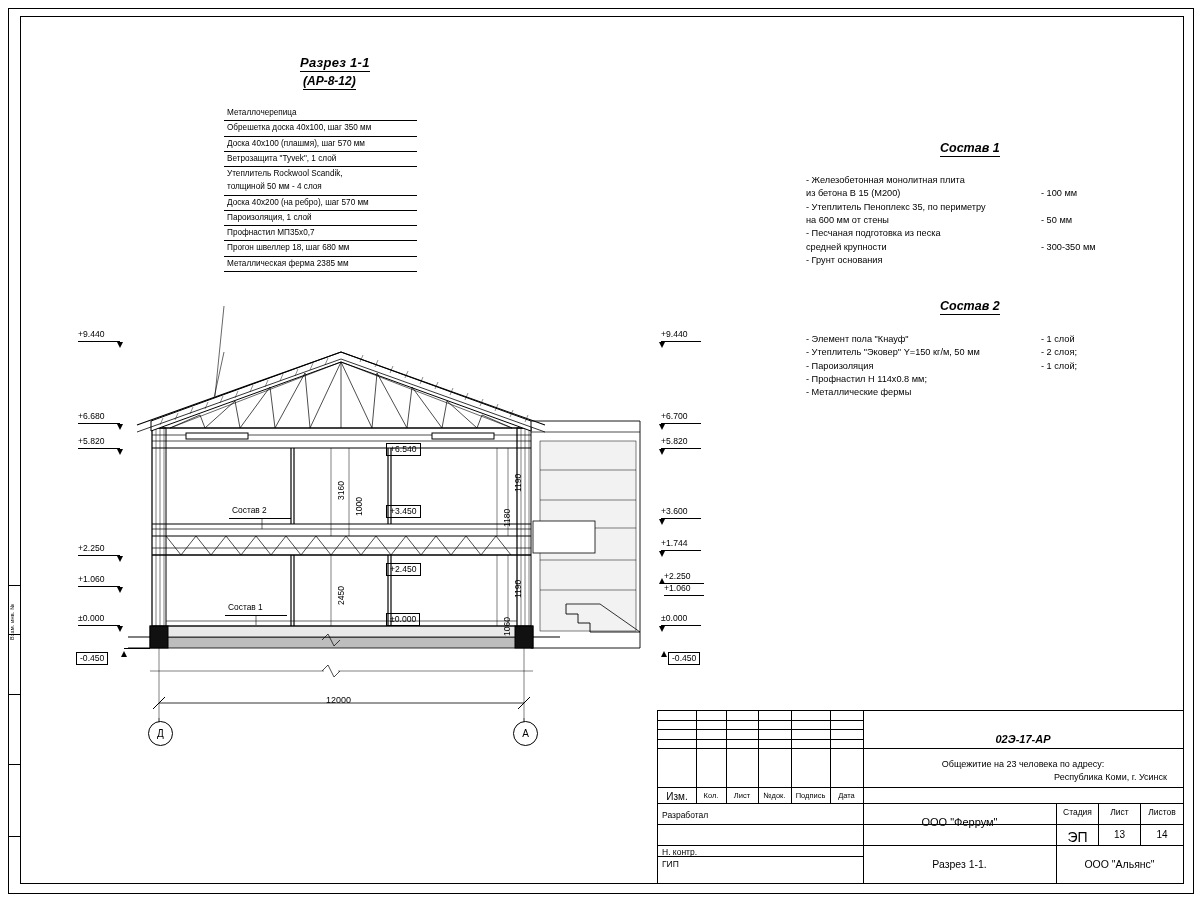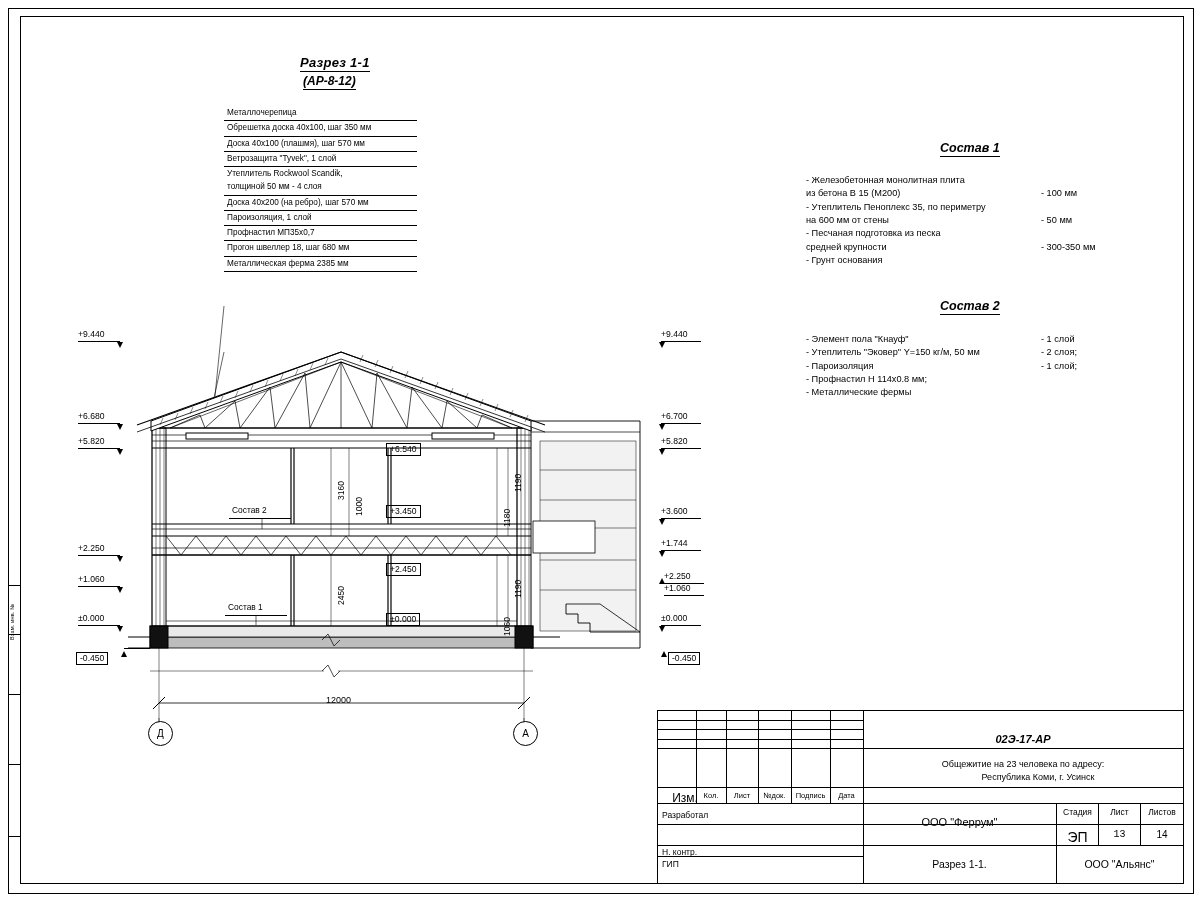--- a/index.html
+++ b/index.html
@@ -340,40 +340,40 @@
     <div class="l" style="left:172px;top:0;width:1px;height:92px;"></div>
     <div class="l" style="left:205px;top:0;width:1.3px;height:172px;"></div>
     <div class="l" style="left:398px;top:113px;width:1px;height:59px;"></div>
     <div class="l" style="left:398px;top:92px;width:1px;height:42px;"></div>
     <div class="l" style="left:440px;top:92px;width:1px;height:42px;"></div>
     <div class="l" style="left:482px;top:92px;width:1px;height:42px;"></div>
 
     <div class="c t" style="left:205px;top:22px;width:320px;font-size:11px;font-style:italic;font-weight:bold;">02Э-17-АР</div>
 
     <div class="c" style="left:205px;top:48px;width:320px;">Общежитие на 23 человека по адресу:</div>
-    <div class="c" style="left:220px;top:61px;width:320px;">Республика Коми, г. Усинск</div>
-
-    <div class="c" style="left:1px;top:80px;width:36px;font-size:12px;padding-left:8px;">Изм.</div>
+    <div class="c" style="left:189px;top:61px;width:320px;text-align:right;">Республика Коми, г. Усинск</div>
+
+    <div class="c" style="left:1px;top:80px;width:36px;font-size:10px;">Изм.</div>
     <div class="c" style="left:39px;top:80px;width:28px;font-size:7.5px;">Кол.</div>
     <div class="c" style="left:69px;top:80px;width:30px;font-size:7.5px;">Лист</div>
     <div class="c" style="left:101px;top:80px;width:31px;font-size:7.5px;">№док.</div>
     <div class="c" style="left:134px;top:80px;width:37px;font-size:7.5px;">Подпись</div>
     <div class="c" style="left:173px;top:80px;width:31px;font-size:7.5px;">Дата</div>
 
     <div class="t" style="left:4px;top:99px;font-size:8.5px;">Разработал</div>
     <div class="t" style="left:4px;top:136px;font-size:8.5px;">Н. контр.</div>
     <div class="t" style="left:4px;top:148px;font-size:8.5px;">ГИП</div>
 
     <div class="c" style="left:205px;top:105px;width:193px;font-size:11px;">ООО "Феррум"</div>
 
     <div class="c" style="left:205px;top:147px;width:193px;font-size:10.5px;">Разрез 1-1.</div>
 
     <div class="c" style="left:398px;top:147px;width:127px;font-size:10.5px;">ООО "Альянс"</div>
 
     <div class="c" style="left:399px;top:96px;width:41px;font-size:8.5px;">Стадия</div>
     <div class="c" style="left:441px;top:96px;width:41px;font-size:8.5px;">Лист</div>
     <div class="c" style="left:483px;top:96px;width:42px;font-size:8.5px;">Листов</div>
     <div class="c" style="left:399px;top:118px;width:41px;font-size:14px;">ЭП</div>
-    <div class="c" style="left:441px;top:118px;width:41px;font-size:10px;font-family:Liberation Mono, monospace;">13</div>
+    <div class="c" style="left:441px;top:118px;width:41px;font-size:10px;">13</div>
     <div class="c" style="left:483px;top:118px;width:42px;font-size:10px;">14</div>
   </div>
 
 </div>
 
 </body></html>

